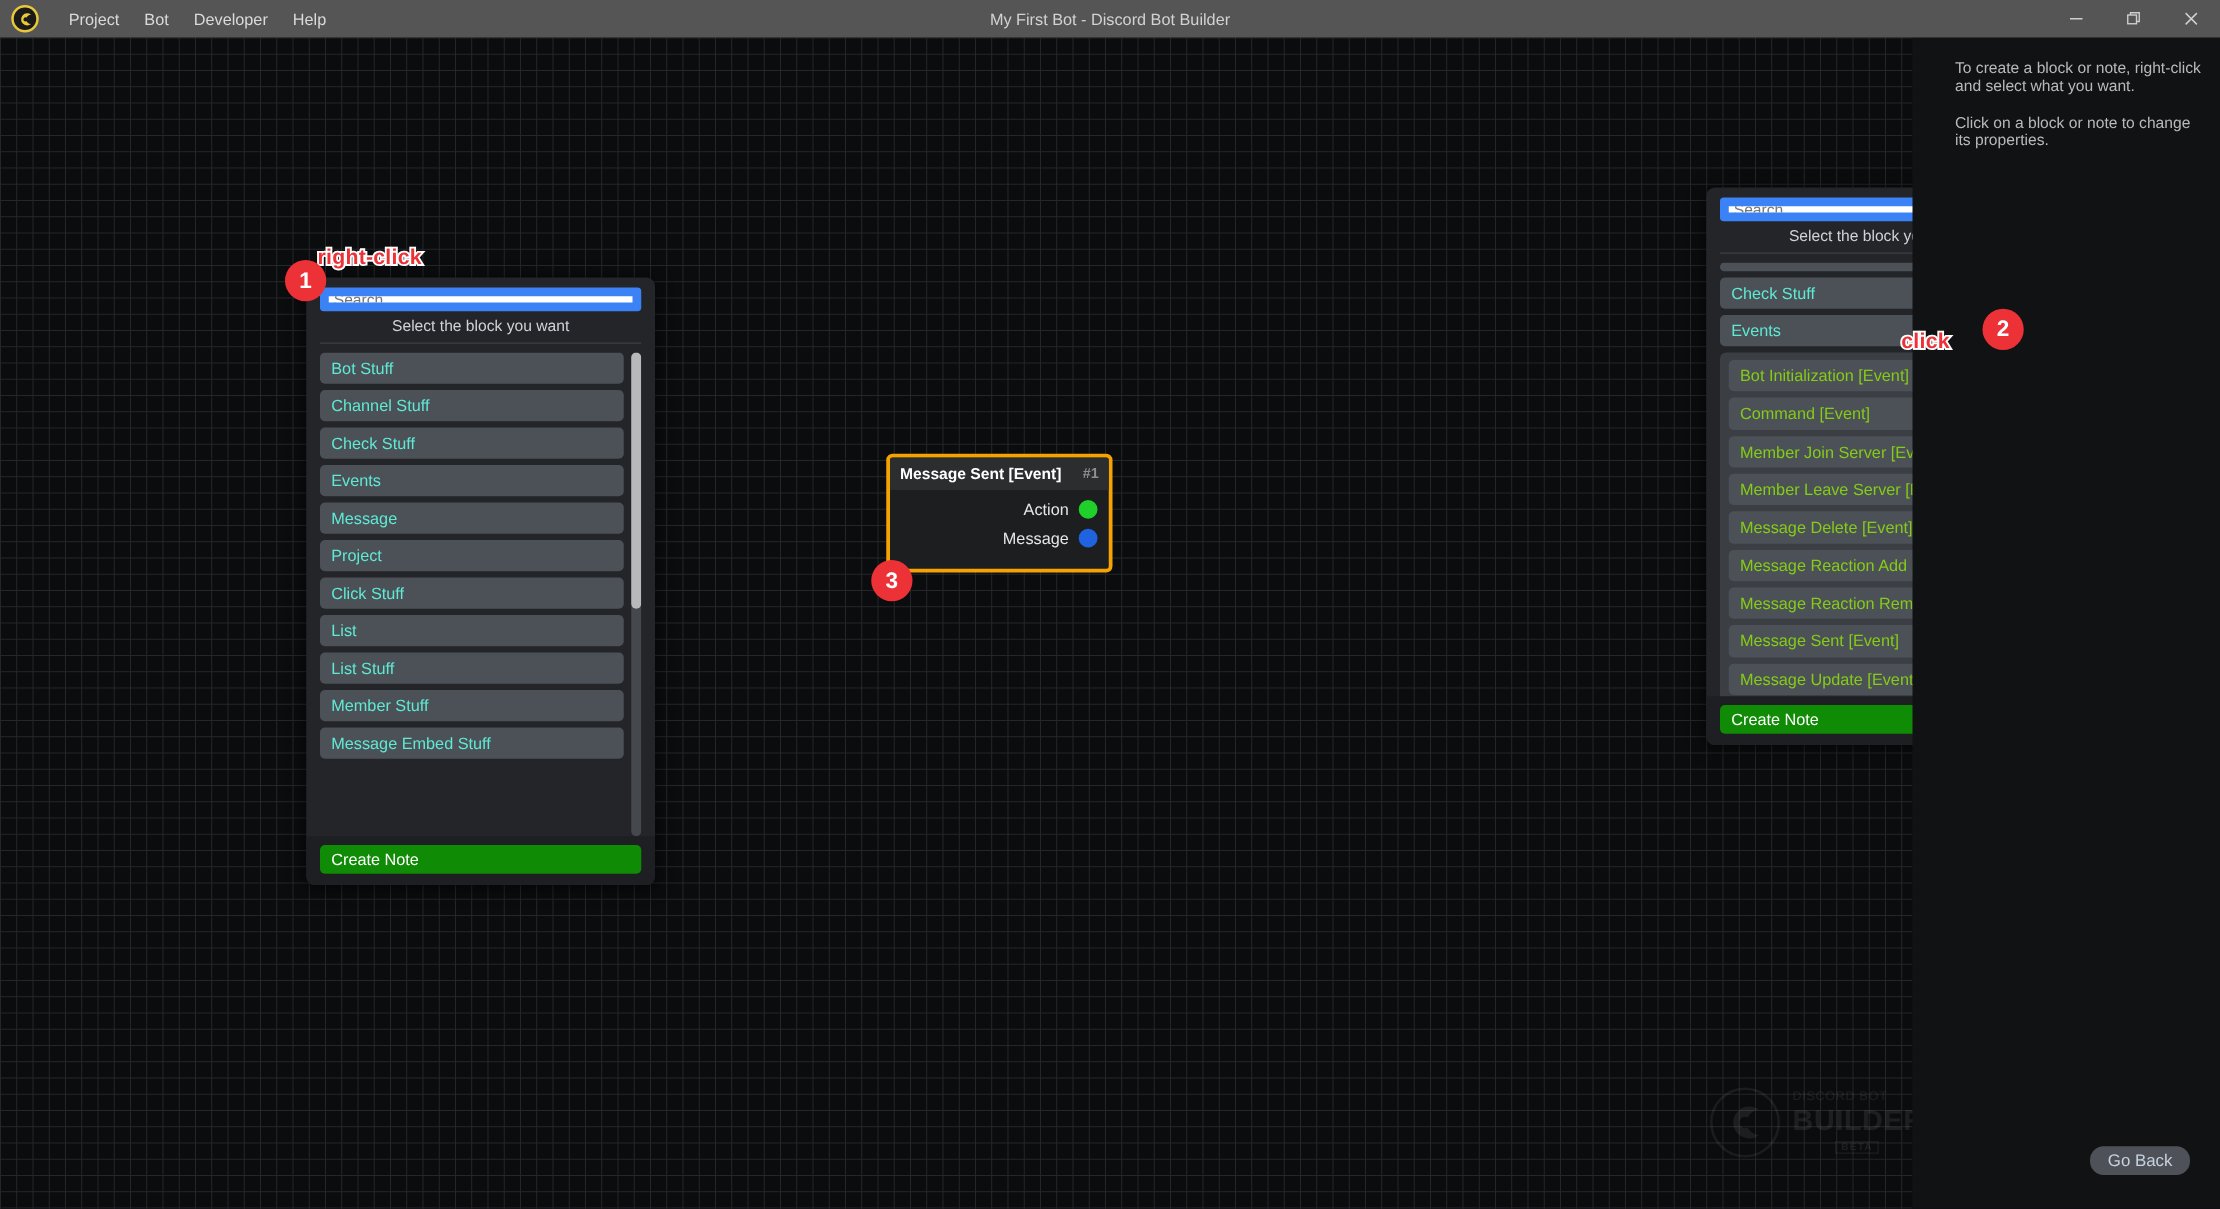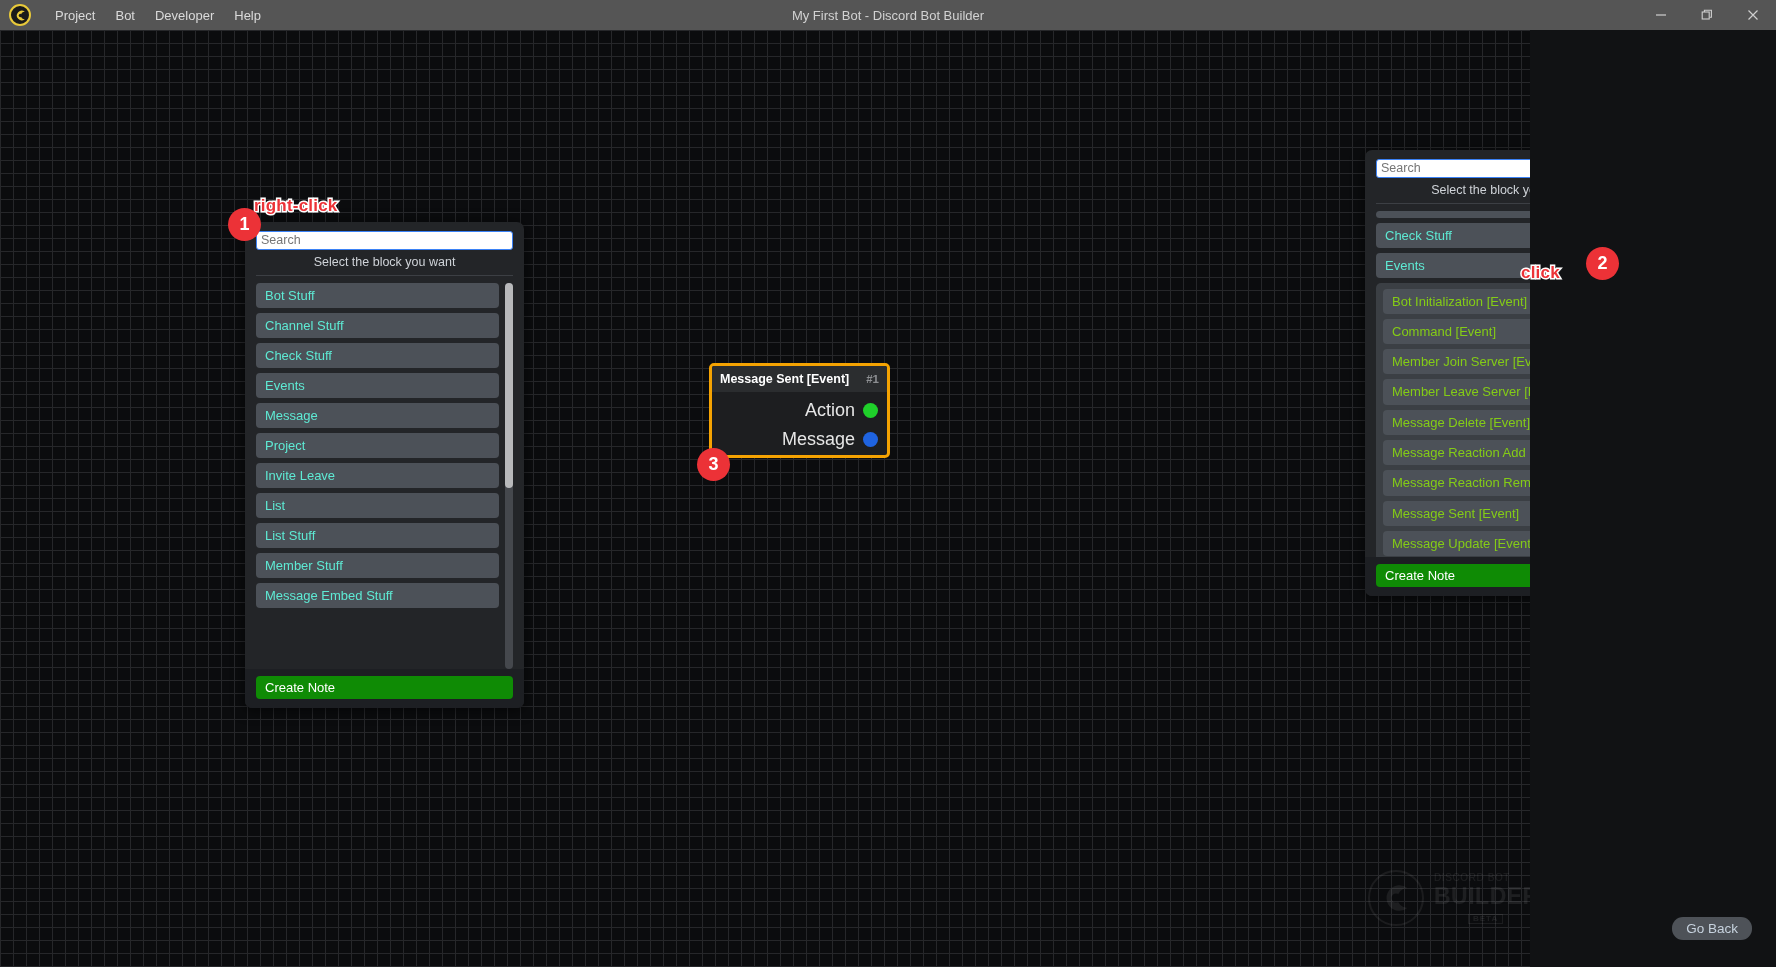--- a/index.html
+++ b/index.html
@@ -112,37 +112,37 @@
     height: 26px; background: #2b2d2f;
     display: flex; align-items: center; justify-content: space-between;
     padding: 0 8px 0 8px;
   }
   #block-title { color: #ffffff; font-size: 12.5px; font-weight: bold; }
   #block-number { color: #8d8f92; font-size: 11.5px; font-weight: bold; }
   .port-row {
     display: flex; align-items: center; justify-content: flex-end;
     gap: 8px; padding-right: 9px; margin-top: 8px;
   }
-  .port-label { color: #e6e6e6; font-size: 18px; }
+  .port-label { color: #e6e6e6; font-size: 13px; }
   .port-dot { width: 15px; height: 15px; border-radius: 50%; flex: none; }
 
   
   .picker {
     position: absolute;
     background: #232528;
     border-radius: 7px;
     box-shadow: 0 2px 14px rgba(0,0,0,.6);
     display: flex; flex-direction: column;
     overflow: hidden;
   }
   .picker-top { padding: 8px 11px 0 11px; }
   .search-input {
     width: 100%; height: 19px;
     background: #ffffff; color: #222;
-    border: 1px solid #3b82f6; border-radius: 3px;
+    border: 7px solid #3b82f6; border-radius: 3px;
     font-family: "Liberation Sans", sans-serif; font-size: 12.5px;
     padding: 0 4px; outline: none;
   }
   .search-input::placeholder { color: #767676; }
   .picker-subtitle {
     color: #cfd3d8; font-size: 12.5px;
     text-align: center; padding: 5px 0 6px 0;
   }
   .picker-divider { height: 1px; background: #3c3f44; margin: 0 11px; }
   .picker-scroll {
@@ -298,21 +298,21 @@
   </div>
   <div class="picker-subtitle">Select the block you want</div>
   <div class="picker-divider"></div>
   <div class="picker-scroll" id="left-scroll">
     <div class="cat-btn">Bot Stuff</div>
       <div class="cat-btn">Channel Stuff</div>
       <div class="cat-btn">Check Stuff</div>
       <div class="cat-btn">Events</div>
       <div class="cat-btn">Message</div>
       <div class="cat-btn">Project</div>
-      <div class="cat-btn">Invite Leave</div>
+      <div class="cat-btn">Click Stuff</div>
       <div class="cat-btn">List</div>
       <div class="cat-btn">List Stuff</div>
       <div class="cat-btn">Member Stuff</div>
       <div class="cat-btn">Message Embed Stuff</div>
       <div class="sbar-track">
       <div class="sbar-thumb" style="top:0;height:205px"></div>
     </div>
   </div>
   <div class="picker-bottom">
     <div class="create-note">Create Note</div>
@@ -343,20 +343,24 @@
       <div class="sbar-track">
       <div class="sbar-thumb" style="top:55px;height:160px"></div>
     </div>
   </div>
   <div class="picker-bottom">
     <div class="create-note">Create Note</div>
   </div>
 </div>
 
 <div id="right-sidebar">
+  <div id="help-text">
+    <p>To create a block or note, right-click and select what you want.</p>
+    <p>Click on a block or note to change its properties.</p>
+  </div>
   <div id="go-back">Go Back</div>
 </div>
 
 <div class="badge" id="badge-1">1</div>
 <div class="anno-label" id="label-right-click">right-click</div>
 <div class="badge" id="badge-2">2</div>
 <div class="anno-label" id="label-click">click</div>
 <div class="badge" id="badge-3">3</div>
 
 </body></html>

